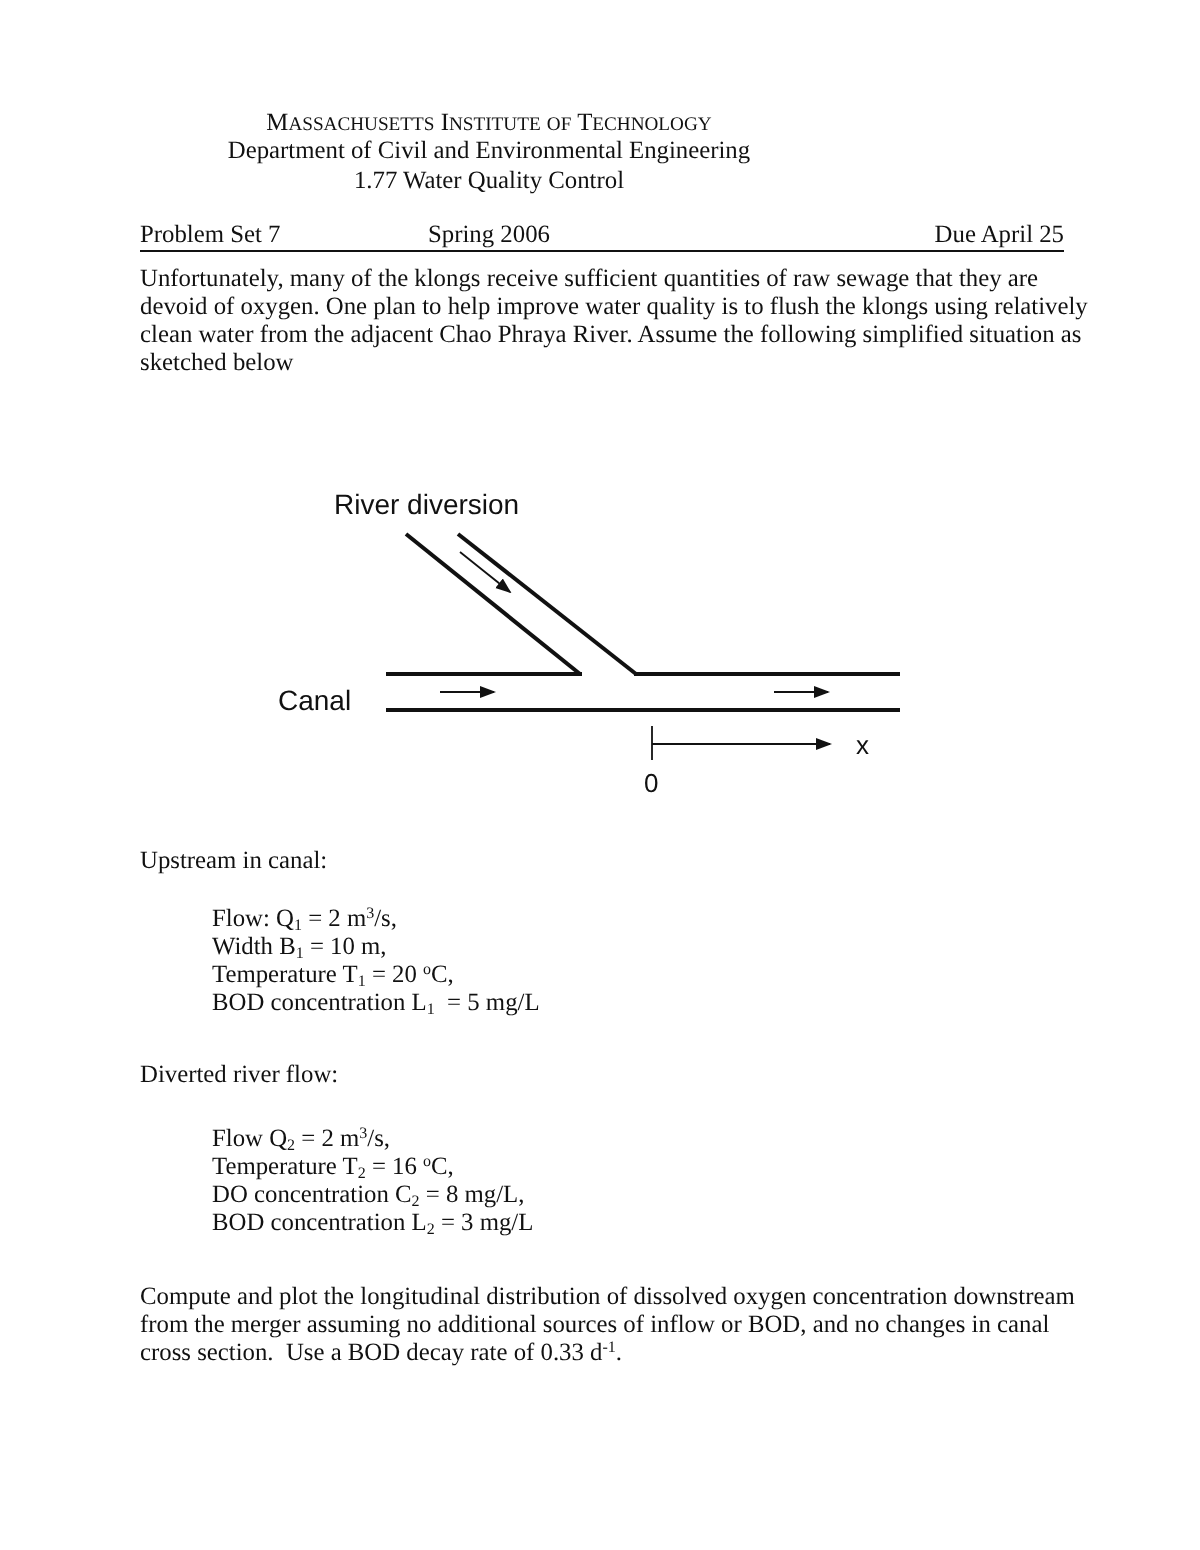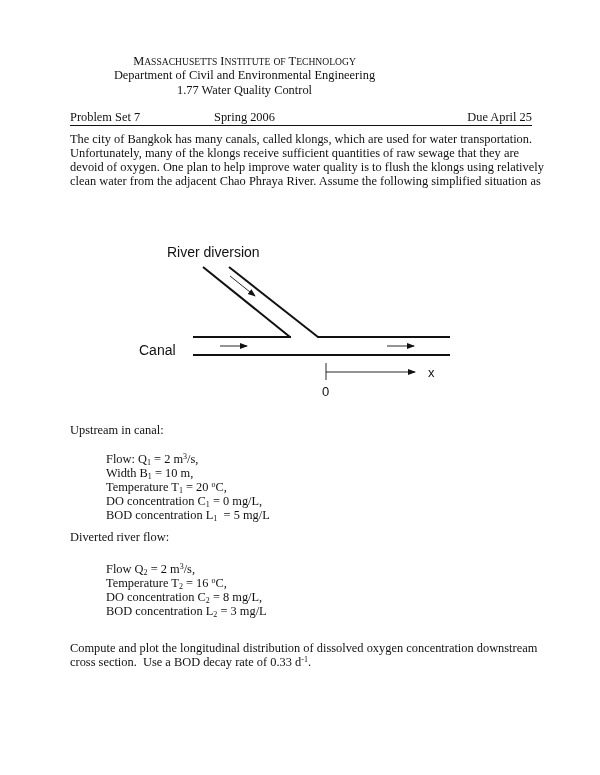--- a/index.html
+++ b/index.html
@@ -30,24 +30,24 @@
 </div>
 <div class="abs serif center" style="top:68px;">Department of Civil and Environmental Engineering</div>
 <div class="abs serif center" style="top:83px;">1.77 Water Quality Control</div>
 
 <div class="abs serif" style="top:110px; left:70px;">Problem Set 7</div>
 <div class="abs serif center" style="top:110px;">Spring 2006</div>
 <div class="abs serif" style="top:110px; right:68px;margin-left:47px;">Due April 25</div>
 <div class="abs rule" style="top:125px;"></div>
 
 <div class="abs serif para" style="top:132px;">
-  <div>The city of Bangkok has many canals, called klongs, which are used for water transportation.</div>
   <div>Unfortunately, many of the klongs receive sufficient quantities of raw sewage that they are</div>
   <div>devoid of oxygen.  One plan to help improve water quality is to flush the klongs using relatively</div>
   <div>clean water from the adjacent Chao Phraya River.  Assume the following simplified situation as</div>
+  <div>sketched below</div>
 </div>
 
 <svg class="abs" style="left:0; top:0;" width="600" height="775">
   <defs>
     <marker id="ah" markerWidth="8" markerHeight="8" refX="7" refY="4" orient="auto" markerUnits="userSpaceOnUse">
       <path d="M0,1 L8,4 L0,7 Z" fill="#111"></path>
     </marker>
   </defs>
   <text x="167" y="257" font-size="14" fill="#111">River diversion</text>
   <text x="139" y="355" font-size="14" fill="#111">Canal</text>
@@ -68,28 +68,28 @@
   <line x1="326" y1="372" x2="415" y2="372" stroke="#111" stroke-width="0.9" marker-end="url(#ah)"></line>
   <text x="322" y="396" font-size="13" fill="#111">0</text>
   <text x="428" y="377" font-size="13" fill="#111">x</text>
 </svg>
 
 <div class="abs serif" style="top:423px; left:70px;">Upstream in canal:</div>
 <div class="abs serif indent" style="top:452px;">
   <div><span>Flow: Q</span><sub>1</sub><span> = 2 m</span><sup>3</sup><span>/s,</span></div>
   <div><span>Width B</span><sub>1</sub><span> = 10 m,</span></div>
   <div><span>Temperature T</span><sub>1</sub><span> = 20 </span><sup>o</sup><span>C,</span></div>
-  <div><span>DO concentration C</span><sub>1</sub><span> = 0 mg/L,</span></div>
   <div><span>BOD concentration L</span><sub>1</sub><span style="white-space:pre">  = 5 mg/L</span></div>
 </div>
 
 <div class="abs serif" style="top:530px; left:70px;">Diverted river flow:</div>
 <div class="abs serif indent" style="top:562px;">
   <div><span>Flow Q</span><sub>2</sub><span> = 2 m</span><sup>3</sup><span>/s,</span></div>
   <div><span>Temperature T</span><sub>2</sub><span> = 16 </span><sup>o</sup><span>C,</span></div>
   <div><span>DO concentration C</span><sub>2</sub><span> = 8 mg/L,</span></div>
   <div><span>BOD concentration L</span><sub>2</sub><span> = 3 mg/L</span></div>
 </div>
 
 <div class="abs serif para" style="top:641px;">
   <div>Compute and plot the longitudinal distribution of dissolved oxygen concentration downstream</div>
+  <div>from the merger assuming no additional sources of inflow or BOD, and no changes in canal</div>
   <div><span style="white-space:pre">cross section.  Use a BOD decay rate of 0.33 d</span><sup>-1</sup><span>.</span></div>
 </div>
 
 </body></html>

